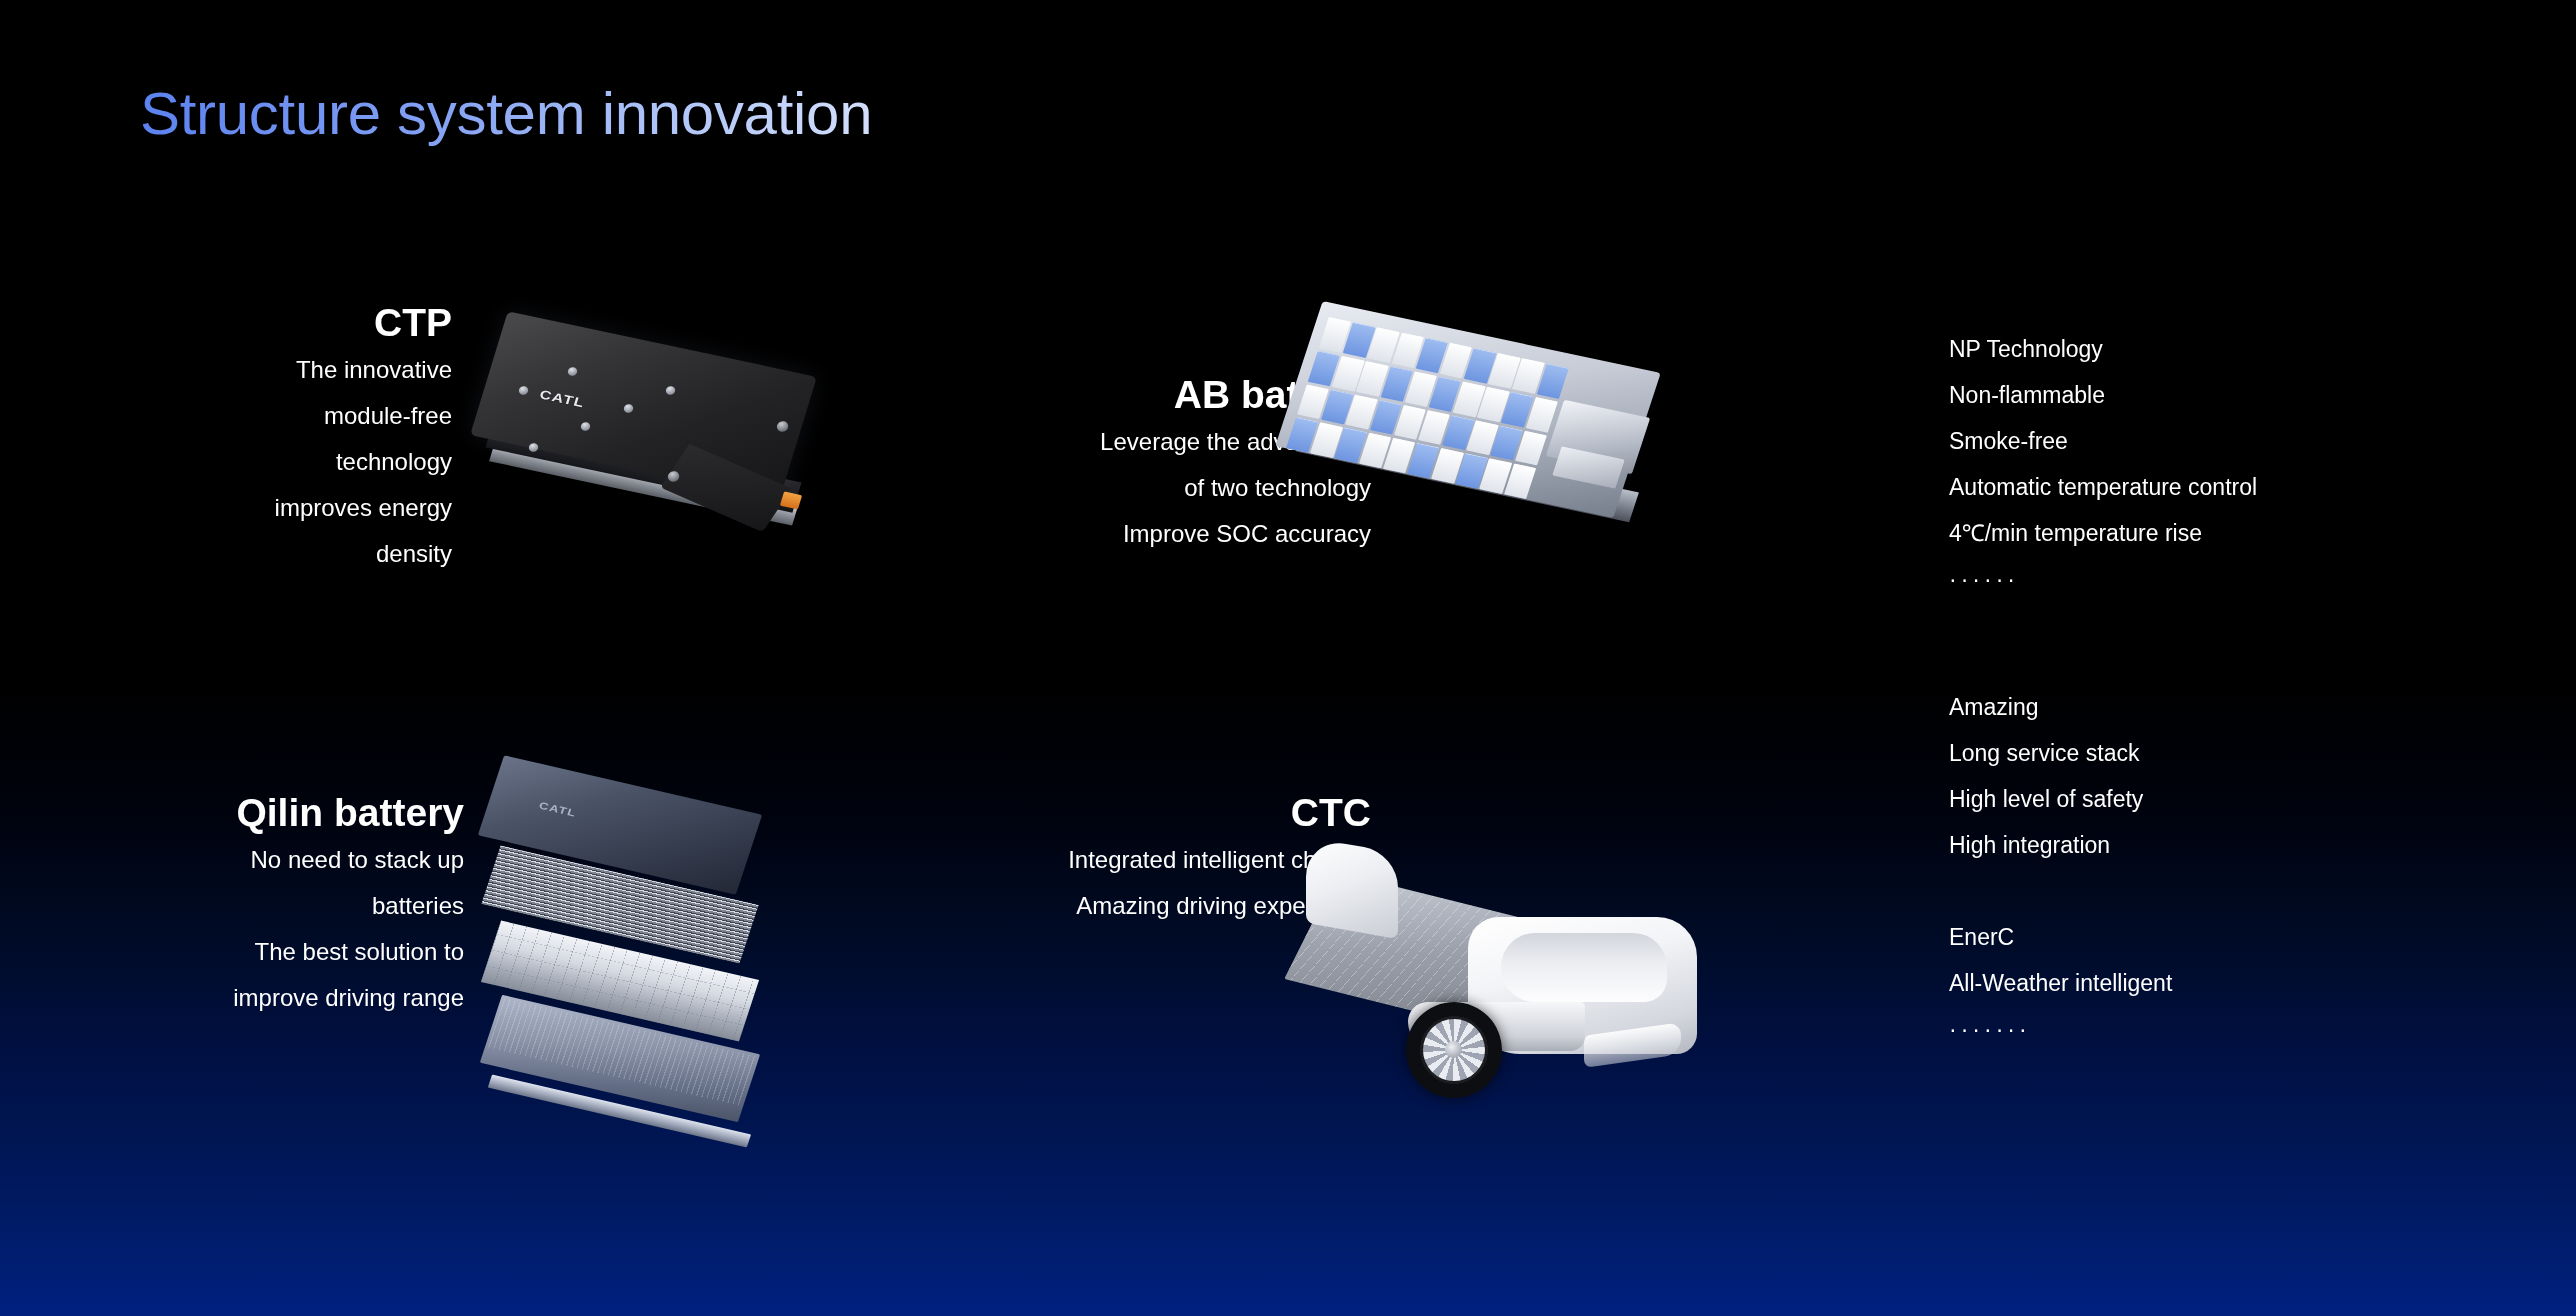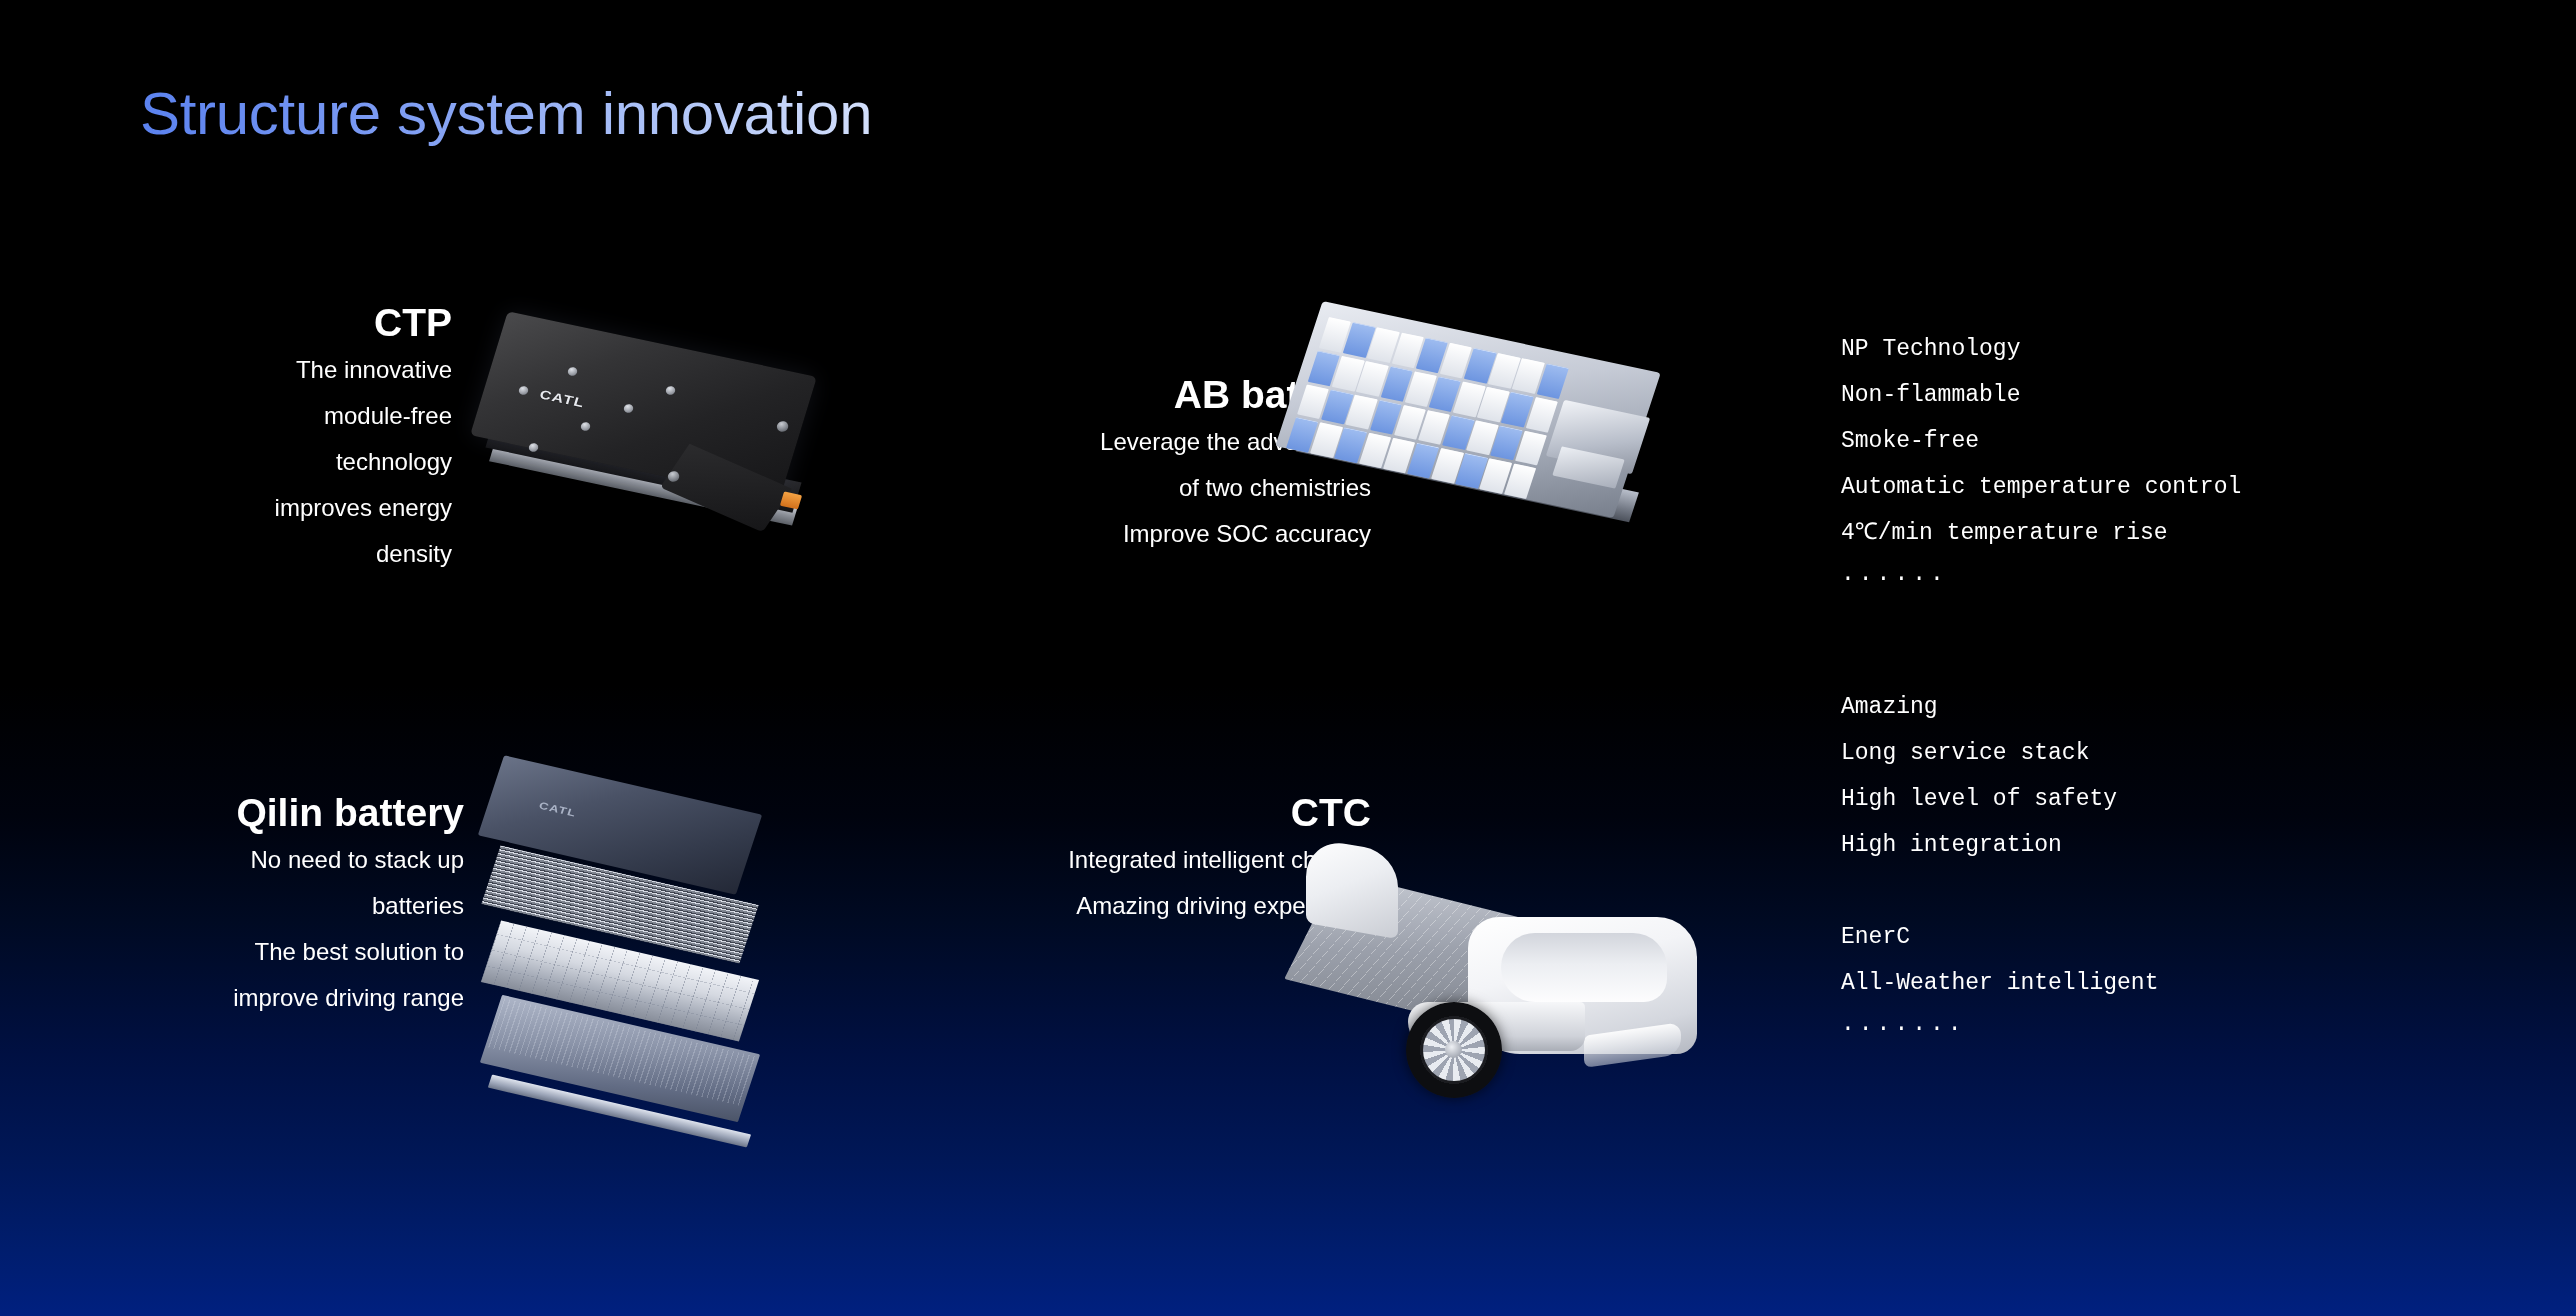--- a/index.html
+++ b/index.html
@@ -50,21 +50,21 @@
   .blk-line:last-child { margin-bottom:0; }
   .align-right { text-align:right; }
 
   
   #blk-ctp    { right:2124px; top:303px;  width:515px; }
   #blk-ab     { right:1205px; top:375px;  width:515px; }
   #blk-qilin  { right:2112px; top:793px; width:515px; }
   #blk-ctc    { right:1205px; top:793px; width:515px; }
 
   
-  .feat-list { position:absolute; left:1841px;font-family:Liberation Mono, monospace; }
+  .feat-list { position:absolute; left:1949px; }
   #list-np   { top:338px; }
   #list-ener { top:696px; }
   .feat-item {
     font-size:23px; color:#ffffff; line-height:1.0;
     white-space:nowrap; margin-bottom:23px;
   }
   .feat-item.spacer-after { margin-bottom:69px; }
   .feat-dots {
     font-size:23px; color:#ffffff; line-height:1.0;
     letter-spacing:4px; white-space:nowrap;
@@ -280,21 +280,21 @@
       <div class="blk-line">technology</div>
       <div class="blk-line">improves energy</div>
       <div class="blk-line">density</div>
     </div>
   </div>
 
   <div class="block align-right" id="blk-ab">
     <div class="blk-title">AB battery</div>
     <div class="blk-body">
       <div class="blk-line">Leverage the advantages</div>
-      <div class="blk-line">of two chemistries</div>
+      <div class="blk-line">of two technology</div>
       <div class="blk-line">Improve SOC accuracy</div>
     </div>
   </div>
 
   <div class="block align-right" id="blk-qilin">
     <div class="blk-title">Qilin battery</div>
     <div class="blk-body">
       <div class="blk-line">No need to stack up</div>
       <div class="blk-line">batteries</div>
       <div class="blk-line">The best solution to</div>

